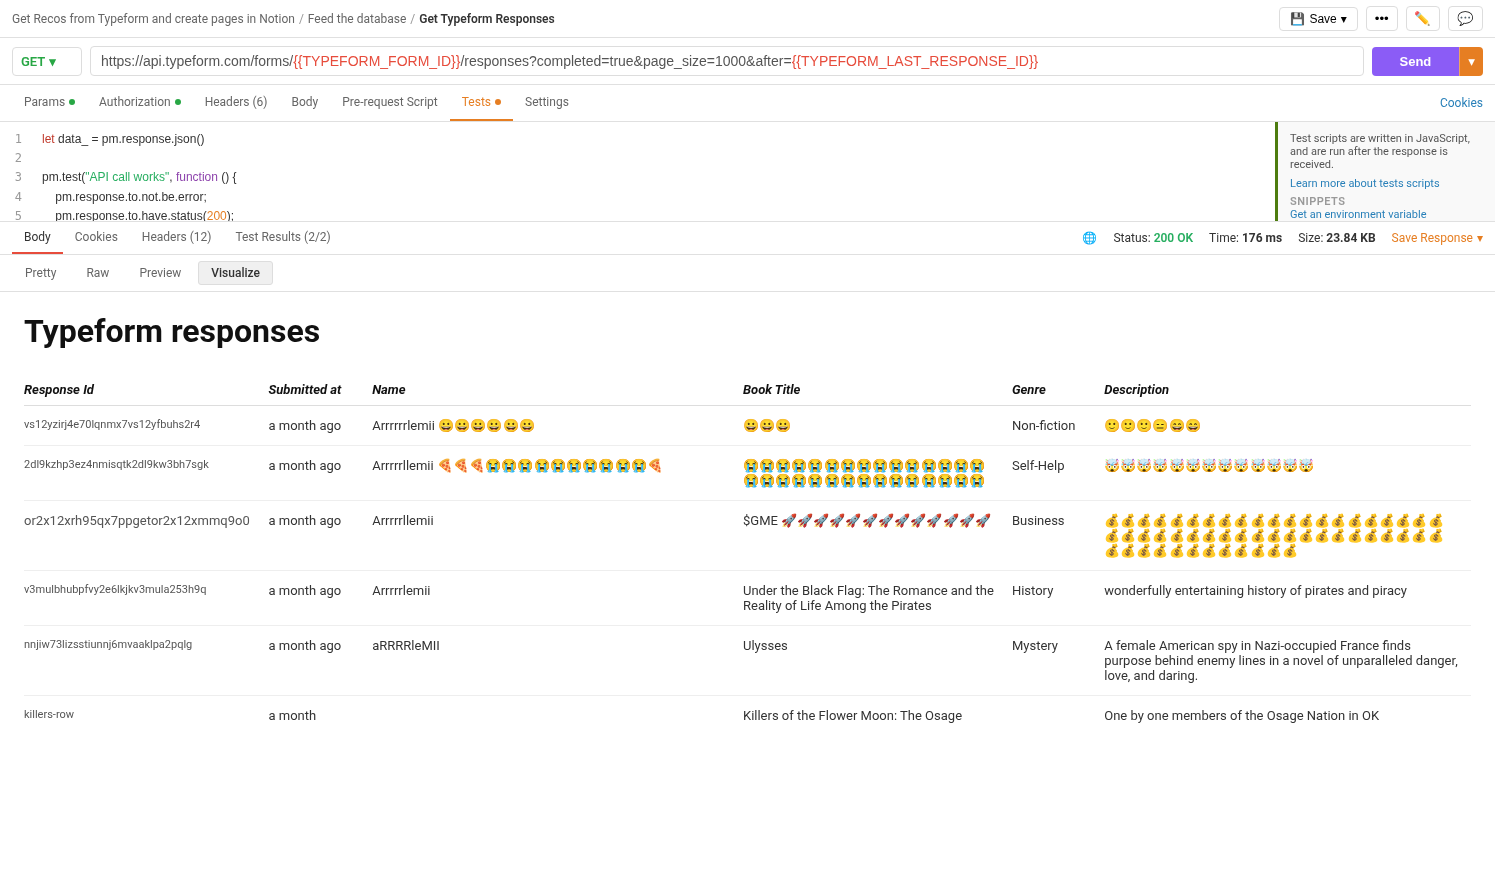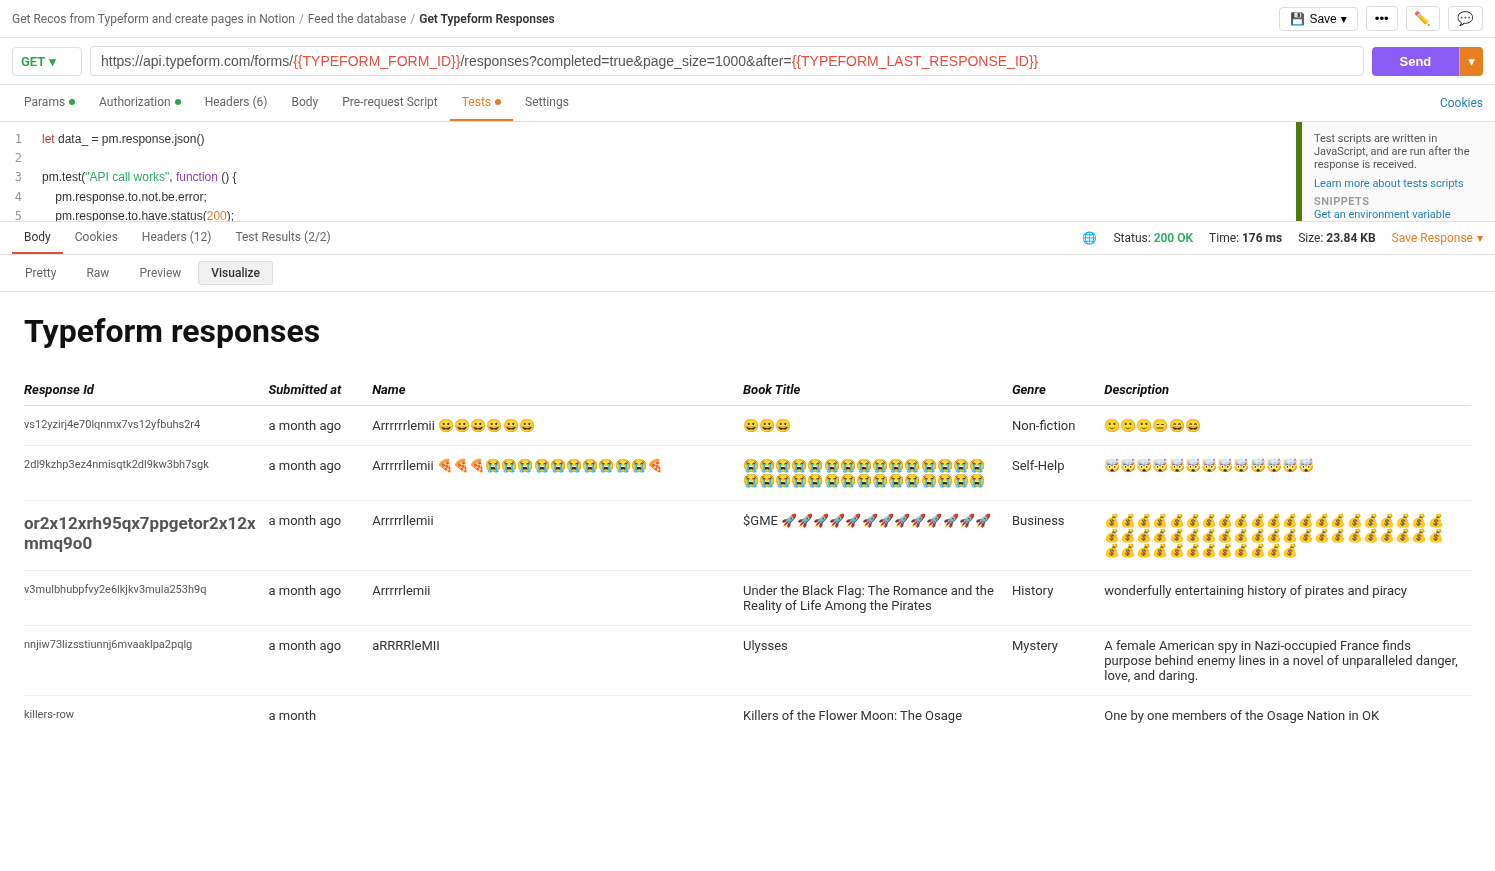--- a/index.html
+++ b/index.html
@@ -61,21 +61,21 @@
       min-width: 30px; text-align: right; user-select: none;
     }
     .code-content {
       flex: 1; padding: 8px 12px; font-family: Liberation Sans, sans-serif; font-size: 12px; line-height: 1.6; overflow: hidden;
     }
     .code-content .kw { color: #c0392b; }
     .code-content .str { color: #27ae60; }
     .code-content .fn { color: #8e44ad; }
     .code-content .num { color: #e67e22; }
     .code-right-panel {
-      width: 199px; background: #f9f9f9; border-left: 6px solid #4d7c0f; padding: 10px 12px; font-size: 11px; color: #555;
+      width: 220px; background: #f9f9f9; border-left: 3px solid #4d7c0f; padding: 10px 12px; font-size: 11px; color: #555;
     }
     .code-right-panel a { color: #2980b9; text-decoration: none; display: block; margin-top: 6px; }
     .snippets-title { margin-top: 5px; font-size: 11px; color: #999; font-weight: 600; letter-spacing: 0.5px; }
     .snippets-link { color: #2980b9; font-size: 11px; cursor: pointer; }
 
     
     .resp-tabs {
       display: flex; align-items: center; padding: 0 12px; border-bottom: 1px solid #e0e0e0; gap: 0;
     }
     .resp-tab {
@@ -267,21 +267,21 @@
   </tr>
           <tr>
     <td style="font-size:11px;color:#555;max-width:200px;word-break:break-all;">2dl9kzhp3ez4nmisqtk2dl9kw3bh7sgk</td>
     <td style="white-space:nowrap;">a month ago</td>
     <td>Arrrrrllemii 🍕🍕🍕😭😭😭😭😭😭😭😭😭😭🍕</td>
     <td style="max-width:220px;">😭😭😭😭😭😭😭😭😭😭😭😭😭😭😭😭😭😭😭😭😭😭😭😭😭😭😭😭😭😭</td>
     <td>Self-Help</td>
     <td style="max-width:300px;">🤯🤯🤯🤯🤯🤯🤯🤯🤯🤯🤯🤯🤯</td>
   </tr>
           <tr>
-    <td style="font-size:17px;color:#555;max-width:200px;word-break:break-all;font-weight:bold;">or2x12xrh95qx7ppgetor2x12xmmq9o0</td>
+    <td style="font-size:13px;color:#555;max-width:200px;word-break:break-all;">or2x12xrh95qx7ppgetor2x12xmmq9o0</td>
     <td style="white-space:nowrap;">a month ago</td>
     <td>Arrrrrllemii</td>
     <td style="max-width:220px;">$GME 🚀🚀🚀🚀🚀🚀🚀🚀🚀🚀🚀🚀🚀</td>
     <td>Business</td>
     <td style="max-width:300px;">💰💰💰💰💰💰💰💰💰💰💰💰💰💰💰💰💰💰💰💰💰💰💰💰💰💰💰💰💰💰💰💰💰💰💰💰💰💰💰💰💰💰💰💰💰💰💰💰💰💰💰💰💰💰</td>
   </tr>
           <tr>
     <td style="font-size:11px;color:#555;max-width:200px;word-break:break-all;">v3mulbhubpfvy2e6lkjkv3mula253h9q</td>
     <td style="white-space:nowrap;">a month ago</td>
     <td>Arrrrrlemii</td>

